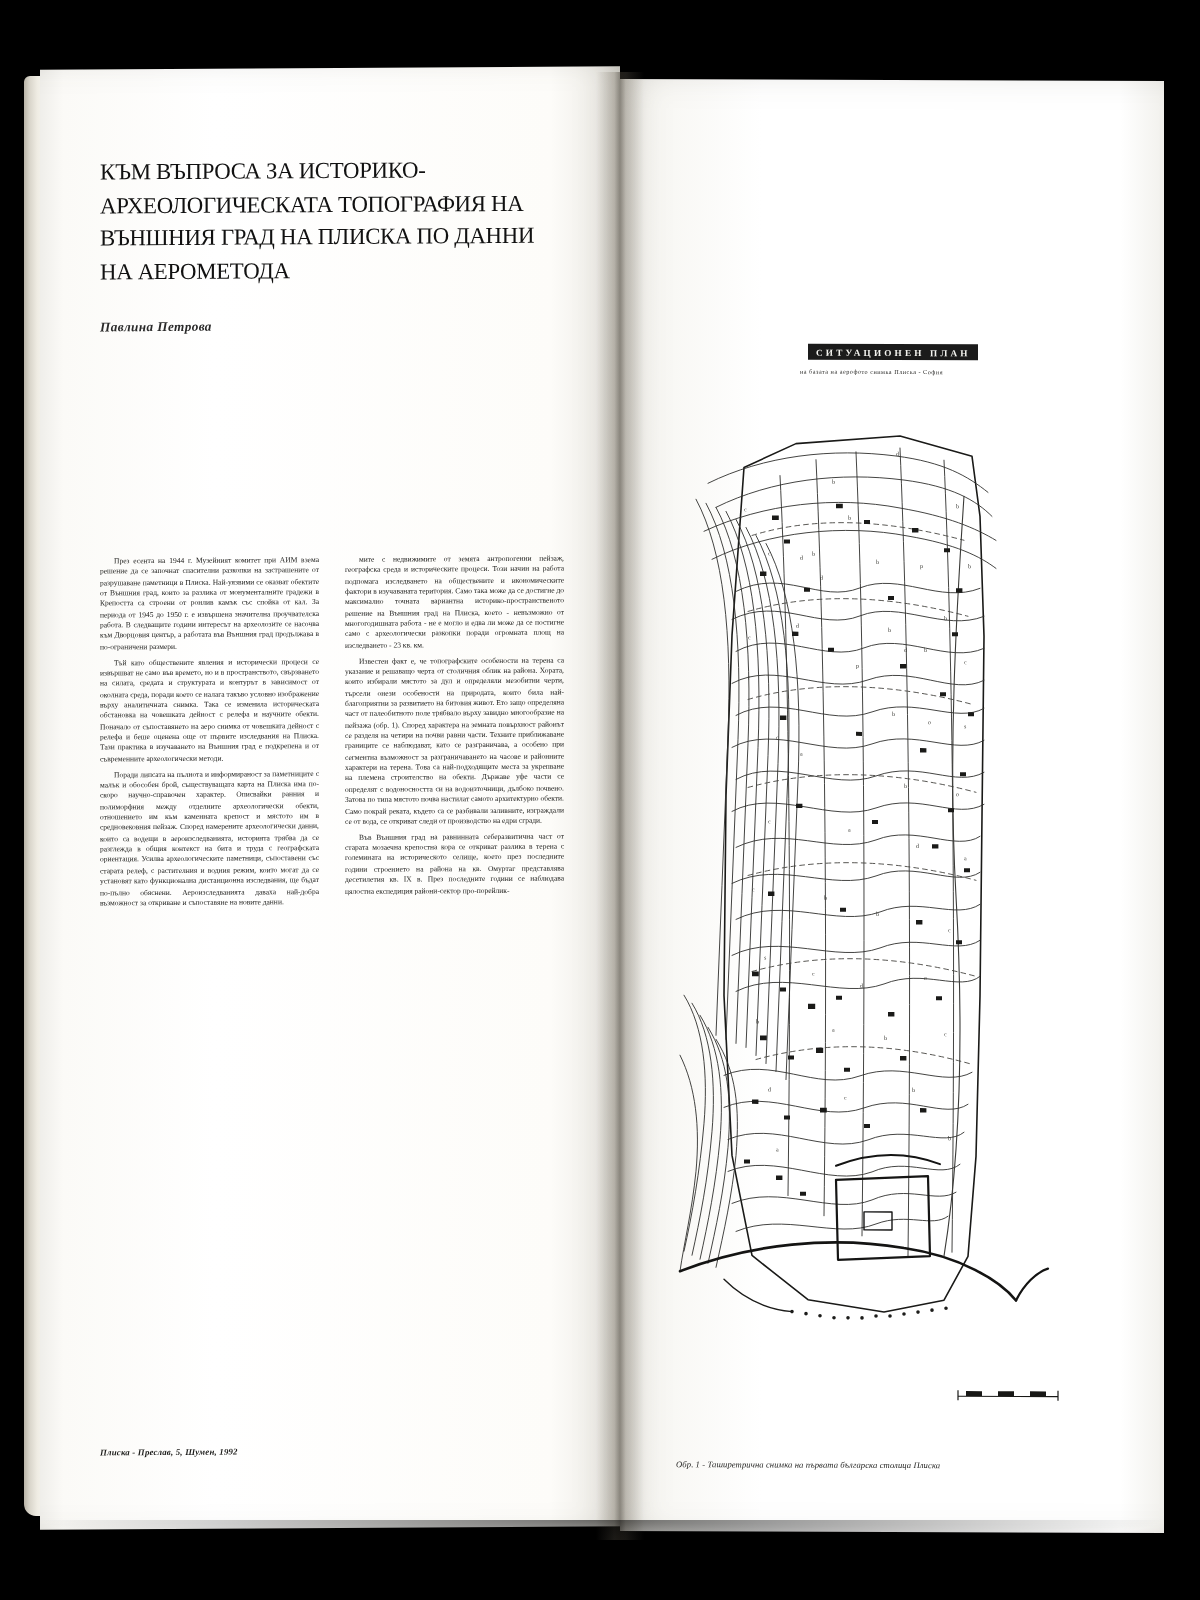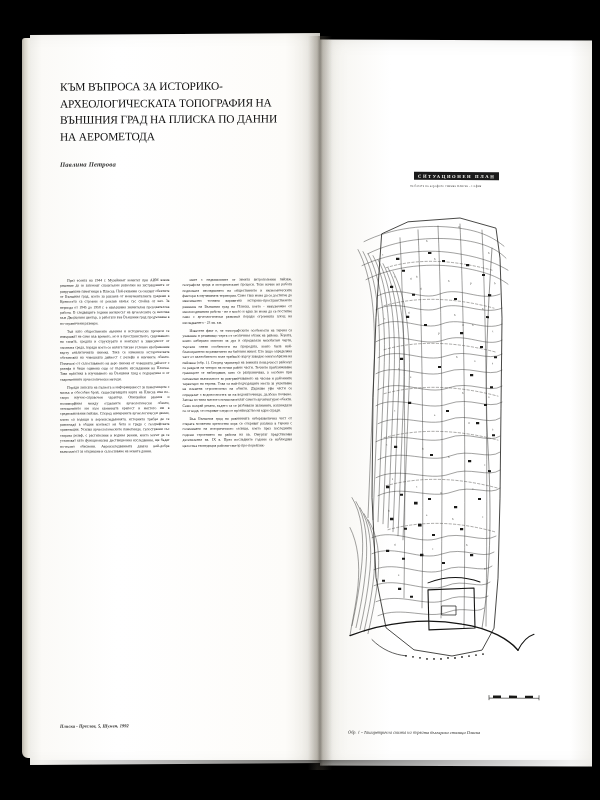--- a/index.html
+++ b/index.html
@@ -6,21 +6,21 @@
   body{
     width:600px;height:800px;
     background:#000000;
     font-family:"Liberation Serif", serif;
     overflow:hidden;
     position:relative;
   }
   .spread{
     position:absolute;
     left:12px; top:26px;
-    width:576px; height:748px;margin-left:10px;
+    width:576px; height:748px;
   }
 
   
   .page{
     position:absolute;
     background:#fdfdfb;
     overflow:hidden;
   }
   .page-left{
     left:8px; top:8px;

